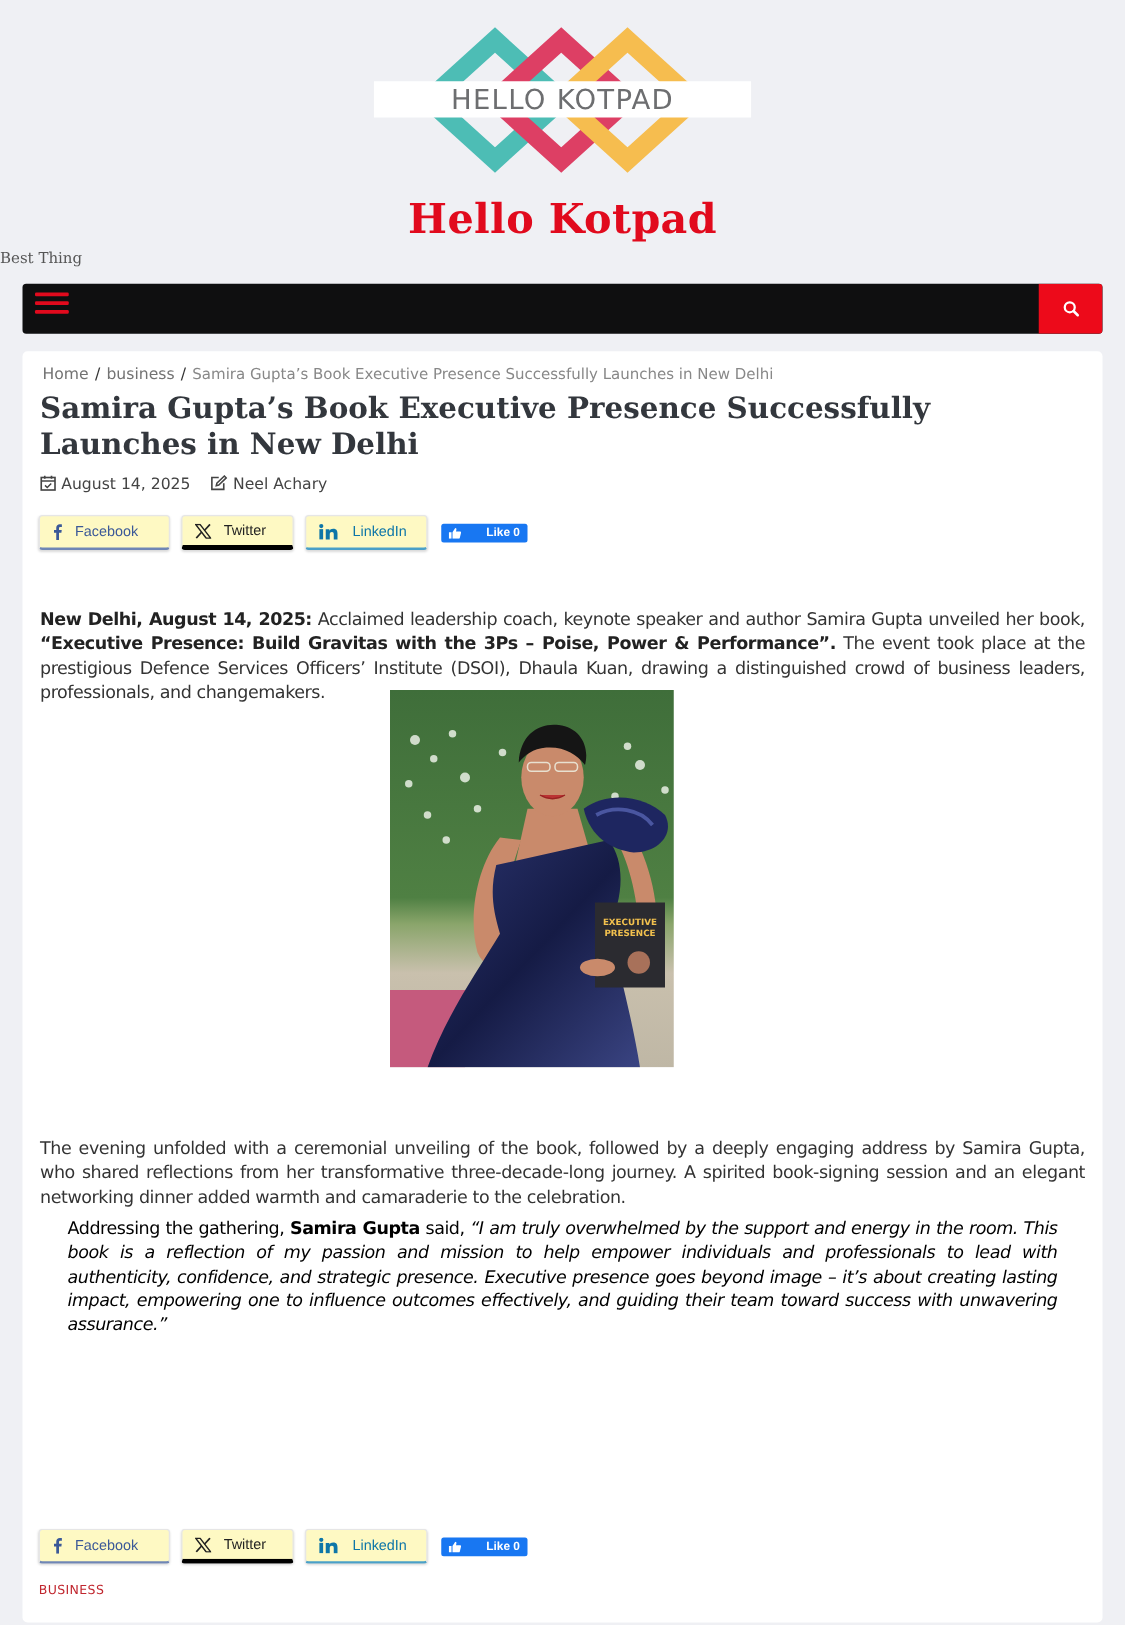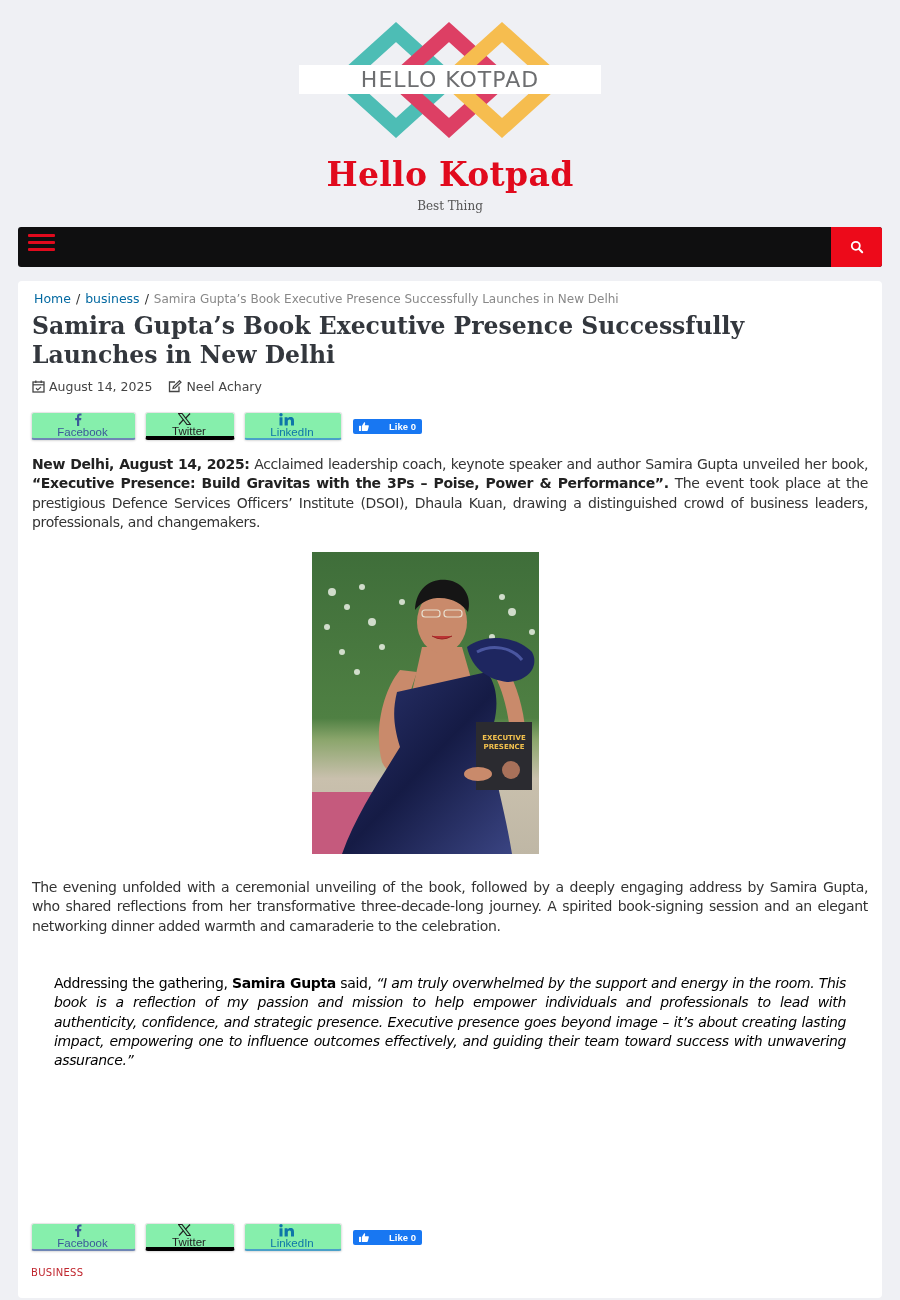--- a/index.html
+++ b/index.html
@@ -2,48 +2,48 @@
 <html><head>
 <meta charset="utf-8">
 <style>
   * { box-sizing: border-box; margin: 0; padding: 0; }
   html, body { width: 900px; height: 1300px; overflow: hidden; }
   body { background: #eff0f4; font-family: "DejaVu Sans", sans-serif; color: #333; position: relative; }
 
   .logo-wrap { position: absolute; left: 299px; top: 20px; width: 302px; height: 120px; }
   .logo-wrap svg { display: block; }
   .site-title { position: absolute; left: 0; right: 0; top: 155px; text-align: center; font-family: "DejaVu Serif", serif; font-weight: bold; font-size: 33px; color: #e10a1d; letter-spacing: 0.3px; }
-  .site-tagline { position: absolute; left: 0; right: 0; top: 199px; text-align: center; font-family: "DejaVu Serif", serif; font-size: 12px; color: #555; }
+  .site-tagline { position: absolute; left: 0; right: 0; top: 199px; text-align: left; font-family: "DejaVu Serif", serif; font-size: 12px; color: #555; }
 
   .navbar { position: absolute; left: 18px; top: 227px; width: 864px; height: 40px; background: #0f0f10; border-radius: 3px; overflow: hidden; }
   .hamburger { position: absolute; left: 10px; top: 7px; width: 27px; height: 20px; cursor: pointer; }
   .hamburger span { display: block; height: 3px; background: #e10a1d; margin-bottom: 4px; border-radius: 1px; }
   .search-btn { position: absolute; right: 0; top: 0; width: 51px; height: 40px; background: #ed0a1a; display: flex; align-items: center; justify-content: center; cursor: pointer; }
 
   .card { position: absolute; left: 18px; top: 281px; width: 864px; height: 1017px; background: #fff; border-radius: 4px; }
 
   .breadcrumb { position: absolute; left: 16px; top: 10px; font-size: 12.5px; color: #333; white-space: nowrap; }
-  .breadcrumb a { color: #0369a1; text-decoration: none; }
+  .breadcrumb a { color: #737373; text-decoration: none; }
   .breadcrumb .sep { color: #333; margin: 0 5px; }
   .breadcrumb .current { color: #888; font-size: 12px; }
 
   .title { position: absolute; left: 14px; top: 31px; width: 820px; font-family: "DejaVu Serif", serif; font-weight: bold; font-size: 23.5px; line-height: 29px; color: #33373d; }
 
   .meta { position: absolute; left: 14px; top: 98px; font-size: 12.5px; color: #444; display: flex; align-items: center; gap: 4px; }
   .meta .gap { width: 8px; }
 
   .share-row { position: absolute; left: 13px; display: flex; align-items: center; }
-  .share-btn { height: 28px; background: #86efac; border-radius: 3px; display: flex; align-items: center; padding: 0 12px 0 10px; font-family: "Liberation Sans", sans-serif; font-size: 11.5px; margin-right: 9px; cursor: pointer; box-shadow: 0 1px 2px rgba(0,0,0,0.15); border: 1px solid #e6e6e6; flex-direction: column; }
+  .share-btn { height: 28px; background: #fef9c3; border-radius: 3px; display: flex; align-items: center; padding: 0 12px 0 10px; font-family: "Liberation Sans", sans-serif; font-size: 11.5px; margin-right: 9px; cursor: pointer; box-shadow: 0 1px 2px rgba(0,0,0,0.15); border: 1px solid #e6e6e6; }
   .share-btn .ico { margin-right: 10px; display: flex; align-items: center; }
   .share-fb { width: 105px; color: #3b5998; border-bottom: 2px solid #6f86b5; }
   .share-tw { width: 90px; color: #222; border-bottom: 4px solid #000000; }
   .share-li { width: 98px; color: #0e76a8; border-bottom: 2px solid #4aa0c8; }
   .like-btn { height: 15px; background: #1877f2; color: #fff; border-radius: 2px; font-family: "Liberation Sans", sans-serif; font-weight: bold; font-size: 9.5px; padding: 0 6px; display: flex; align-items: center; gap: 20px; margin-left: 2px; cursor: pointer; }
 
-  .para { position: absolute; left: 14px; width: 836px; font-family: "DejaVu Sans", sans-serif; font-size: 14px; line-height: 19.3px; color: #333; text-align: justify; letter-spacing: -0.35px; }
+  .para { position: absolute; left: 14px; width: 836px; font-family: "DejaVu Sans", sans-serif; font-size: 14px; line-height: 19.3px; color: #333; text-align: justify; letter-spacing: -0.35px; margin-top: 32px; }
   .para b { color: #222; }
   .quote { position: absolute; left: 36px; width: 792px; font-size: 14px; line-height: 19.3px; color: #000000; text-align: justify; letter-spacing: -0.35px; }
   .quote i { font-style: italic; }
 
   .photo { position: absolute; left: 294px; top: 271px; width: 227px; height: 302px; overflow: hidden; }
 
   .category { position: absolute; left: 13px; top: 986px; font-size: 10px; color: #c0262e; letter-spacing: 0.3px; cursor: pointer; }
 </style>
 </head>
 <body>

